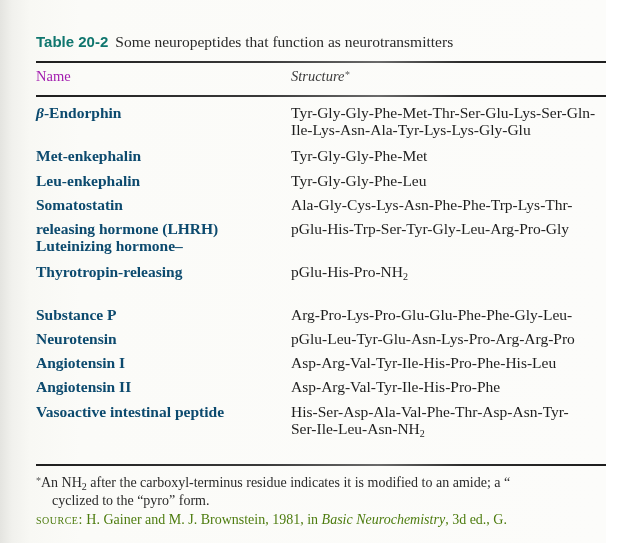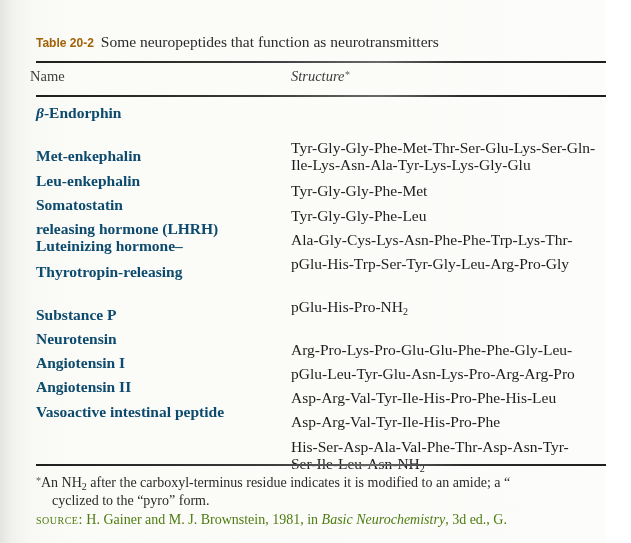--- a/index.html
+++ b/index.html
@@ -32,38 +32,38 @@
       position: absolute;
       left: 36px;
       top: 33px;
       font-size: 15.5px;
       white-space: nowrap;
       color: #2a2a2a;
     }
     .caption .label {
       font-family: "Liberation Sans", "DejaVu Sans", sans-serif;
       font-weight: bold;
-      color: #a16207;
-      font-size: 12px;
+      color: #0f766e;
+      font-size: 15px;
       margin-right: 7px;
     }
     .rule {
       position: absolute;
       left: 36px;
       width: 570px;
       height: 1.6px;
       background: linear-gradient(to right, #1e1e1e, #3a3a3a 40%, #6a6a6a 60%, #2c2c2c 75%, #1e1e1e);
     }
     .hdr {
       position: absolute;
       top: 68px;
       font-size: 14.5px;
       color: #3a3a3a;
     }
-    .hdr.name { left: 30px; color: #404040; }
+    .hdr.name { left: 36px; color: #a21caf; }
     .hdr.structure { left: 291px; font-style: italic; }
     .row {
       position: absolute;
       left: 36px;
       width: 570px;
       font-size: 15.5px;
       line-height: 17px;
     }
     .row .name {
       position: absolute;
@@ -74,21 +74,20 @@
       font-weight: bold;
     }
     .row .struct {
       position: absolute;
       left: 255px;
       top: 0;
       width: 315px;
       white-space: nowrap;
       overflow: hidden;
       color: #1e1e1e;
-      margin-top: 35px;
     }
     .row .struct div { white-space: nowrap; }
     .beta { font-style: italic; }
     sub { font-size: 10px; vertical-align: -3px; line-height: 0; }
     .footnote {
       position: absolute;
       left: 36px;
       top: 472px;
       width: 570px;
       font-size: 14px;

